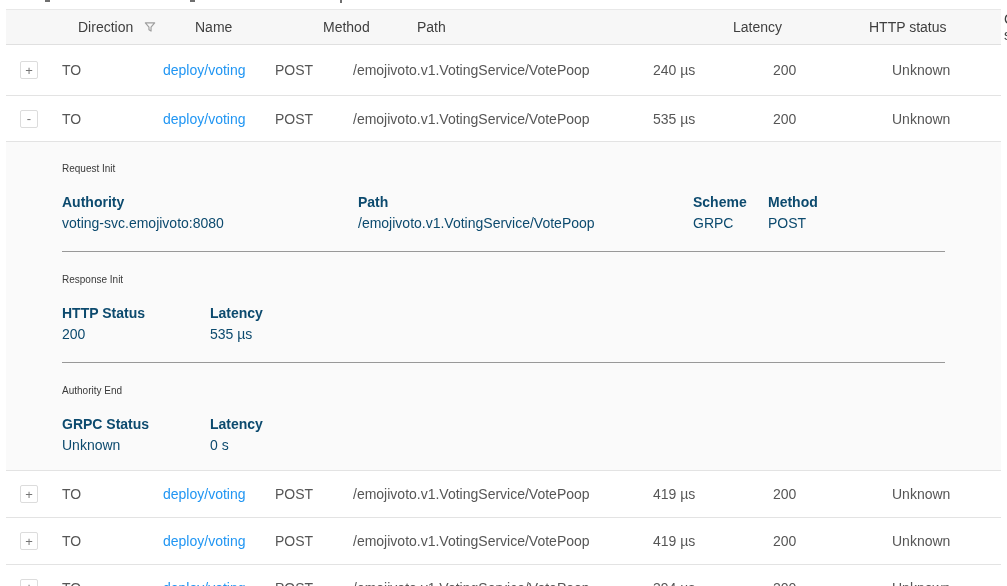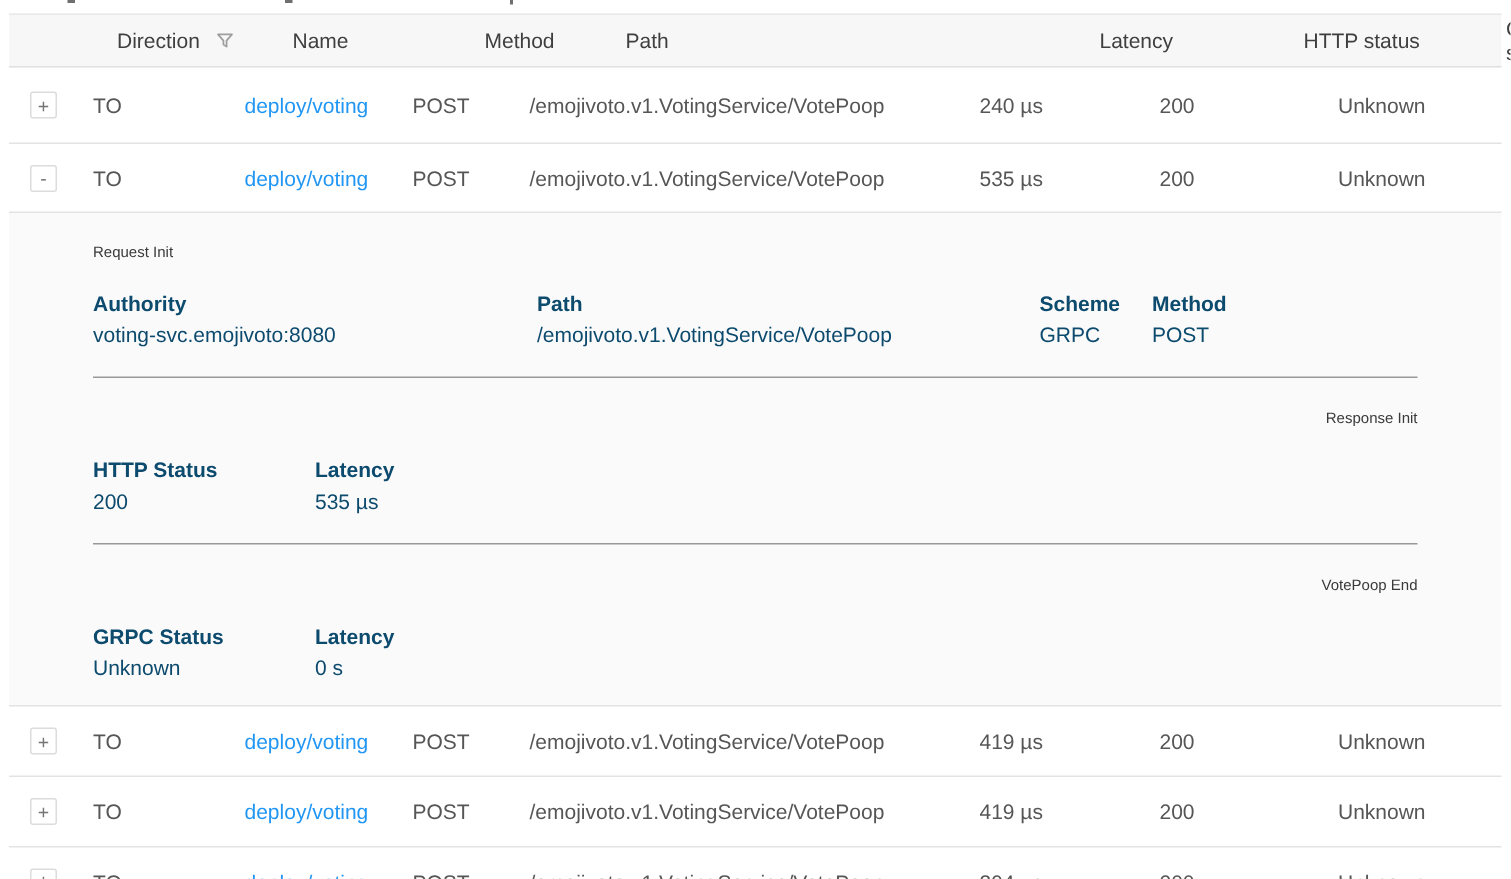--- a/index.html
+++ b/index.html
@@ -59,21 +59,21 @@
   .panel {
     background: #fafafa;
     border-bottom: 1px solid #e3e3e3;
     padding: 19px 0 14px 0;
   }
   .section-title {
     margin: 0 56px;
     font-size: 10px; font-weight: 400; line-height: 16px;
     color: #3a3a3a;
   }
-  .mt-section { margin-top: 20px; text-align: right; }
+  .mt-section { margin-top: 20px; }
   .fields {
     display: grid;
     margin: 15px 56px 0 56px;
   }
   .req-cols  { grid-template-columns: 296px 335px 75px 74px 1fr; }
   .two-cols  { grid-template-columns: 148px 148px 1fr; }
   .field .label { font-weight: 700; color: #0c4a6e; font-size: 14px; line-height: 20px; }
   .field .value { color: #0c4a6e; font-size: 14px; line-height: 22px; }
   .sub-divider {
     border: none; height: 0;
@@ -165,21 +165,21 @@
         <div class="label">HTTP Status</div>
         <div class="value">200</div>
       </div>
       <div class="field">
         <div class="label">Latency</div>
         <div class="value">535 µs</div>
       </div>
     </div>
     <hr class="sub-divider">
 
-    <h3 class="section-title mt-section">VotePoop End</h3>
+    <h3 class="section-title mt-section">Authority End</h3>
     <div class="fields two-cols">
       <div class="field">
         <div class="label">GRPC Status</div>
         <div class="value">Unknown</div>
       </div>
       <div class="field">
         <div class="label">Latency</div>
         <div class="value">0 s</div>
       </div>
     </div>

